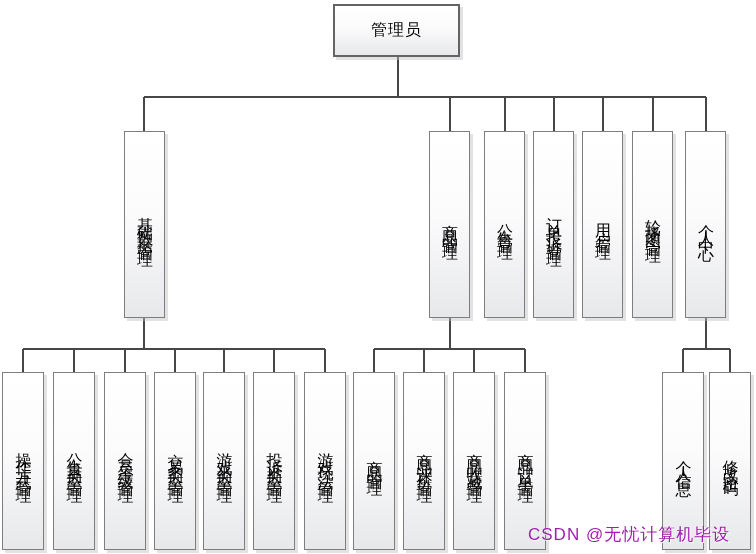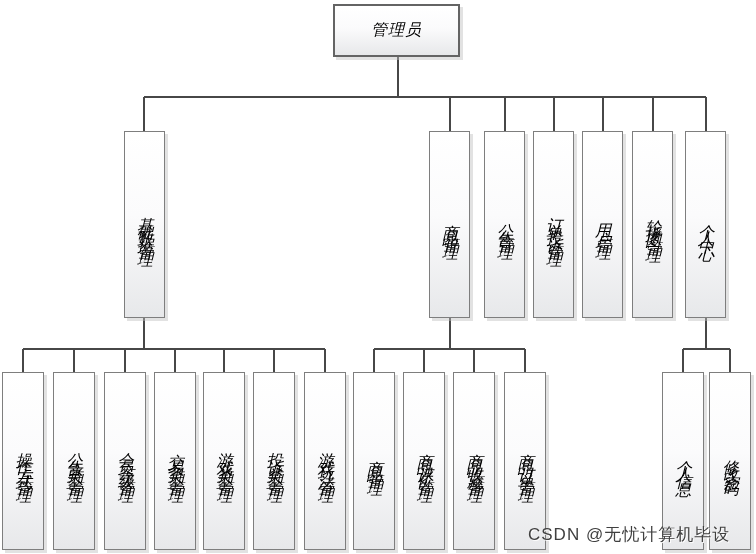--- a/index.html
+++ b/index.html
@@ -20,42 +20,41 @@
     position: absolute;
     box-sizing: border-box;
     border: 1px solid #7e7e7e;
     background: linear-gradient(180deg, #ffffff 0%, #fbfbfc 45%, #e7e8ea 100%);
     box-shadow: 3px 3px 0 rgba(190,190,190,0.45);
     color: #000000;
     display: flex;
     align-items: center;
     justify-content: center;
     text-align: center;
-    font-style: italic;
   }
   .node-root {
     left: 333px; top: 4px;
     width: 127px; height: 53px;
     border: 2px solid #646464;
     font-size: 16px;
     letter-spacing: 1px;
   }
   .node-v {
     writing-mode: vertical-lr;
     text-orientation: upright;
     font-size: 16px;
     letter-spacing: 7px;
   }
   .lvl2 { top: 131px; width: 41px; height: 187px; }
   .lvl3 { top: 372px; width: 42px; height: 178px; }
   #watermark {
     position: absolute;
     left: 528px; top: 523px;
     font-size: 17px;
-    color: #404040;
+    color: #a21caf;
     text-shadow: 1px 1px 0 rgba(255,255,255,0.9);
     white-space: nowrap;
     letter-spacing: 1px;
     z-index: 5;
   }
 </style>
 </head>
 <body>
 
 <div id="canvas">

